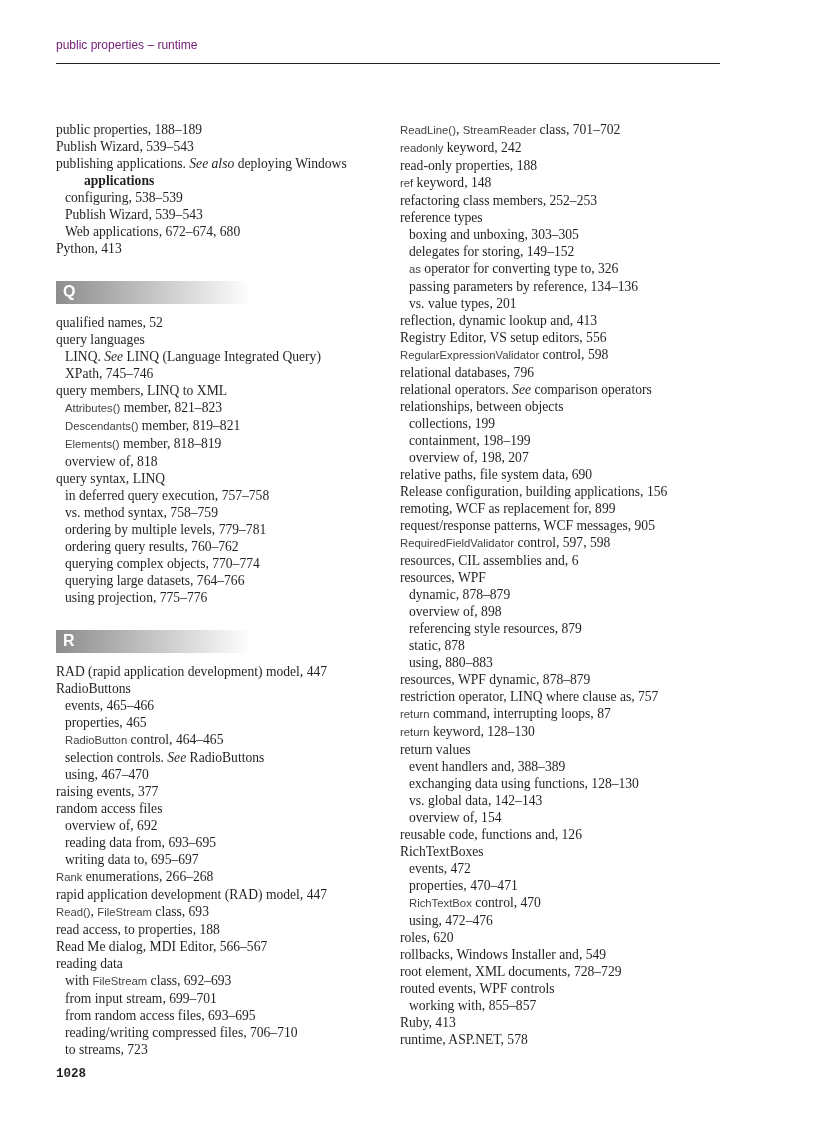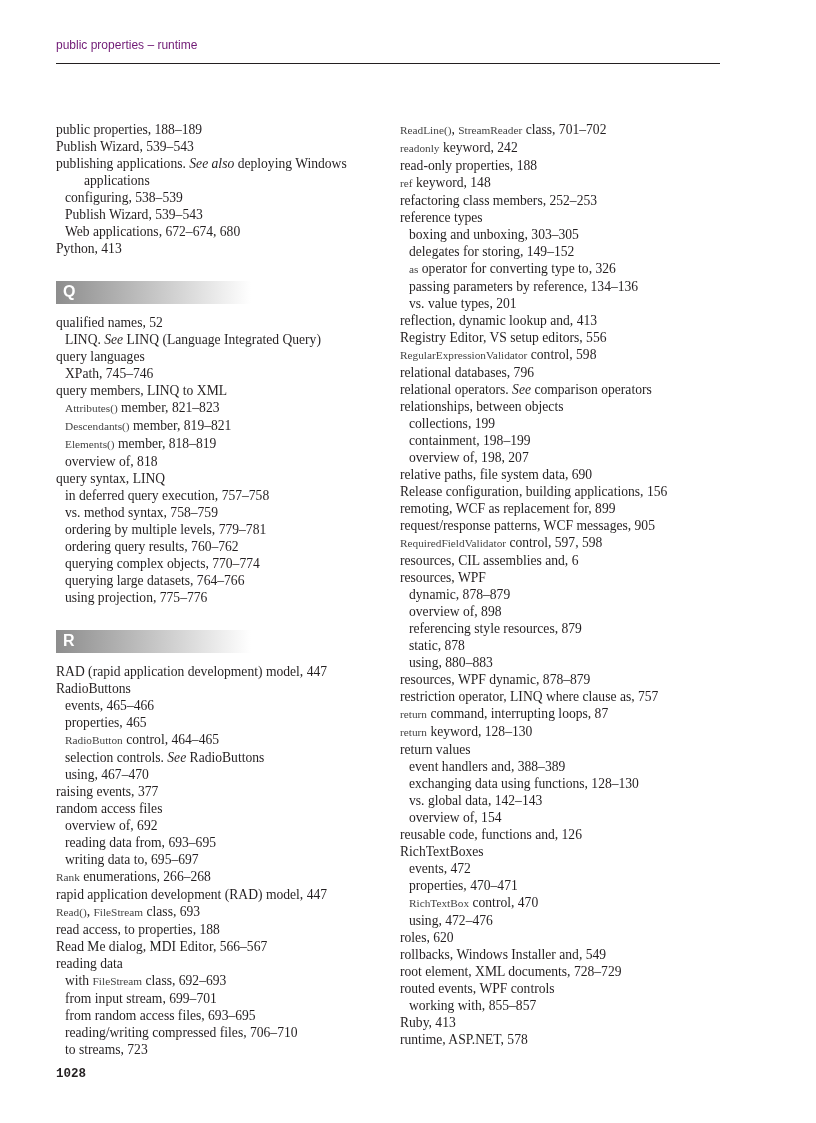--- a/index.html
+++ b/index.html
@@ -10,22 +10,22 @@
   }
   .head-rule { position: absolute; left: 56px; top: 63px; width: 664px; height: 0; border-top: 1px solid #231f20; }
   .column {
     position: absolute; top: 121px; width: 340px;
     font-family: "Liberation Serif", serif; font-size: 13.6px; line-height: 17px;
   }
   .col-left { left: 56px; }
   .col-right { left: 400px; }
   .entry { white-space: nowrap; }
   .entry.l1 { padding-left: 9px; }
-  .cont { padding-left: 28px; }
-  .mono { font-family: Liberation Serif, serif; font-size: 11.3px; color: #444; }
+  .cont { padding-left: 28px; font-weight: bold; }
+  .mono { font-family: Liberation Sans, sans-serif; font-size: 11.3px; color: #444; }
   em { font-style: italic; margin-top: 39px; }
   .letter-bar {
     height: 23px; width: 195px; margin: 24px 0 10px 0; position: relative;
     background: linear-gradient(to right, #8d8d8d 0%, #b4b4b4 35%, #dcdcdc 70%, #ffffff 100%);
   }
   .letter-bar span {
     position: absolute; left: 7px; top: 2px;
     font-family: "Liberation Sans", sans-serif; font-weight: bold; font-size: 16px; color: #ffffff;
   }
   .folio {
@@ -48,22 +48,22 @@
       <div class="entry l1"><span>configuring, 538–539</span></div>
       <div class="entry l1"><span>Publish Wizard, 539–543</span></div>
       <div class="entry l1"><span>Web applications, 672–674, 680</span></div>
       <div class="entry"><span>Python, 413</span></div>
     </div>
   <div class="letter-bar">
     <span>Q</span>
   </div>
   <div id="left-q">
       <div class="entry"><span>qualified names, 52</span></div>
+      <div class="entry"><span>query languages</span></div>
       <div class="entry l1"><span>LINQ. </span><em>See</em><span> LINQ (Language Integrated Query)</span></div>
-      <div class="entry"><span>query languages</span></div>
       <div class="entry l1"><span>XPath, 745–746</span></div>
       <div class="entry"><span>query members, LINQ to XML</span></div>
       <div class="entry l1"><span class="mono">Attributes()</span><span> member, 821–823</span></div>
       <div class="entry l1"><span class="mono">Descendants()</span><span> member, 819–821</span></div>
       <div class="entry l1"><span class="mono">Elements()</span><span> member, 818–819</span></div>
       <div class="entry l1"><span>overview of, 818</span></div>
       <div class="entry"><span>query syntax, LINQ</span></div>
       <div class="entry l1"><span>in deferred query execution, 757–758</span></div>
       <div class="entry l1"><span>vs. method syntax, 758–759</span></div>
       <div class="entry l1"><span>ordering by multiple levels, 779–781</span></div>

